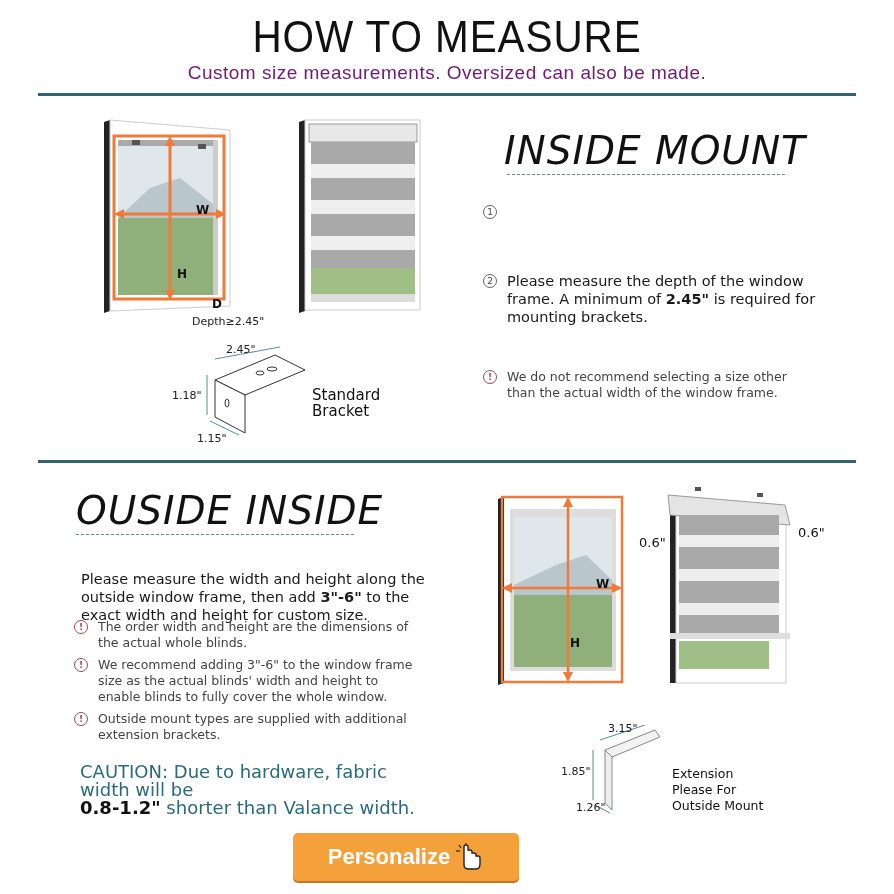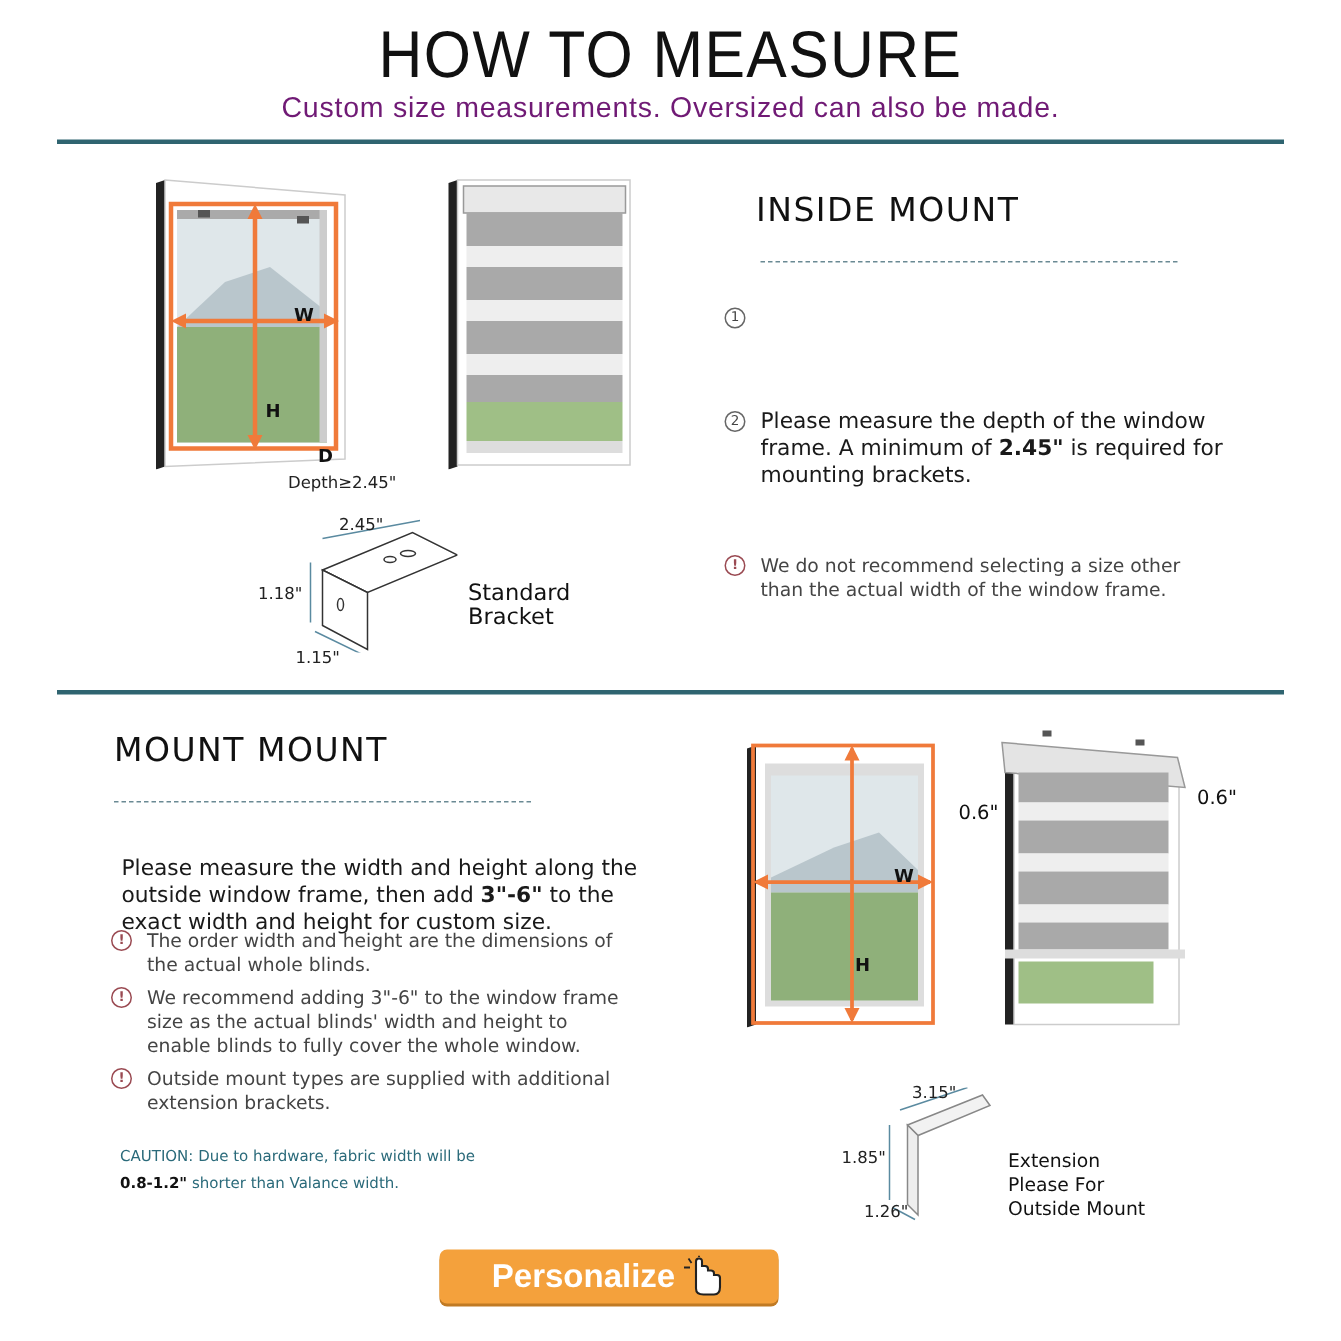--- a/index.html
+++ b/index.html
@@ -4,34 +4,34 @@
 <style>
   * { box-sizing: border-box; margin: 0; padding: 0; }
   body { width: 894px; height: 894px; background: #fff; position: relative; overflow: hidden;
     font-family: "DejaVu Sans", sans-serif; color: #111; }
   .abs { position: absolute; }
   .title { left: 0; width: 894px; top: 12px; text-align: center; font-size: 44px; font-weight: 400;
     letter-spacing: 1px; font-family: "Liberation Sans", sans-serif; transform: scaleX(0.92); }
   .subtitle { left: 0; width: 894px; top: 62px; text-align: center; font-size: 19px; color: #701a75;
     font-family: "Liberation Sans", sans-serif; letter-spacing: 0.5px; }
   .rule { height: 3px; background: #2f6470; left: 38px; width: 818px; }
-  .h2 { font-size: 22px; letter-spacing: 1px; color: #111; font-family: "DejaVu Sans", sans-serif; }
+  .h2 { font-size: 39px; letter-spacing: 1px; color: #111; font-family: "DejaVu Sans", sans-serif; font-style: italic; }
   .dash { border-top: 1.5px dashed #6a8a94; height: 0; }
   .para { font-size: 14.5px; line-height: 18px; color: #1a1a1a; }
   .para b { font-weight: 700; }
   .note { font-size: 12.5px; line-height: 16px; color: #444; }
   .circ { display: inline-block; width: 14px; height: 14px; border: 1px solid #666; border-radius: 50%;
     font-size: 9px; line-height: 12px; text-align: center; color: #444; position: absolute; left: 0; top: 2px; }
   .warn { display: inline-block; width: 14px; height: 14px; border: 1px solid #9a4a52; border-radius: 50%;
     font-size: 9px; line-height: 12px; text-align: center; color: #9a4a52; font-weight: 700; position: absolute; left: 0; top: 1px; }
   .item { position: relative; padding-left: 24px; }
-  .caution { font-size: 10px; line-height: 18px; color: #2a6a7a; }
+  .caution { font-size: 18px; line-height: 18px; color: #2a6a7a; }
   .caution b { color: #111; }
   .lbl { font-size: 11px; color: #222; }
-  .btn { left: 293px; top: 833px; width: 226px; height: 36px; background: #f4a13c; border-radius: 5px;
+  .btn { left: 293px; top: 833px; width: 226px; height: 48px; background: #f4a13c; border-radius: 5px;
     box-shadow: 0 2px 0 #c07a24; color: #fff; font-size: 22px; font-weight: 700;
     font-family: "Liberation Sans", sans-serif; display: flex; align-items: center; justify-content: center; gap: 4px; cursor: pointer; }
 </style>
 </head>
 <body>
 
 <div class="abs title">HOW TO MEASURE</div>
 <div class="abs subtitle">Custom size measurements. Oversized can also be made.</div>
 <div class="abs rule" style="top:93px;"></div>
 
@@ -98,21 +98,21 @@
 </div>
 <div class="abs para" style="left:483px;top:272px;width:360px;">
   <div class="item"><span class="circ">2</span><span>Please measure the depth of the window frame. A minimum of </span><b>2.45"</b><span> is required for mounting brackets.</span></div>
 </div>
 <div class="abs note" style="left:483px;top:369px;width:310px;">
   <div class="item"><span class="warn">!</span><span>We do not recommend selecting a size other than the actual width of the window frame.</span></div>
 </div>
 
 <div class="abs rule" style="top:460px;"></div>
 
-<div class="abs h2" style="left:76px;top:488px;">MOUNT MOUNT</div>
+<div class="abs h2" style="left:76px;top:488px;">OUSIDE INSIDE</div>
 <div class="abs dash" style="left:76px;top:534px;width:278px;"></div>
 <div class="abs para" style="left:81px;top:570px;width:370px;">
   <span>Please measure the width and height along the outside window frame, then add </span><b>3"-6"</b><span> to the exact width and height for custom size.</span>
 </div>
 <div class="abs note" style="left:74px;top:619px;width:350px;">
   <div class="item" style="margin-bottom:6px;"><span class="warn">!</span><span>The order width and height are the dimensions of the actual whole blinds.</span></div>
   <div class="item" style="margin-bottom:6px;"><span class="warn">!</span><span>We recommend adding 3"-6" to the window frame size as the actual blinds' width and height to enable blinds to fully cover the whole window.</span></div>
   <div class="item"><span class="warn">!</span><span>Outside mount types are supplied with additional extension brackets.</span></div>
 </div>
 <div class="abs caution" style="left:80px;top:763px;width:360px;">

